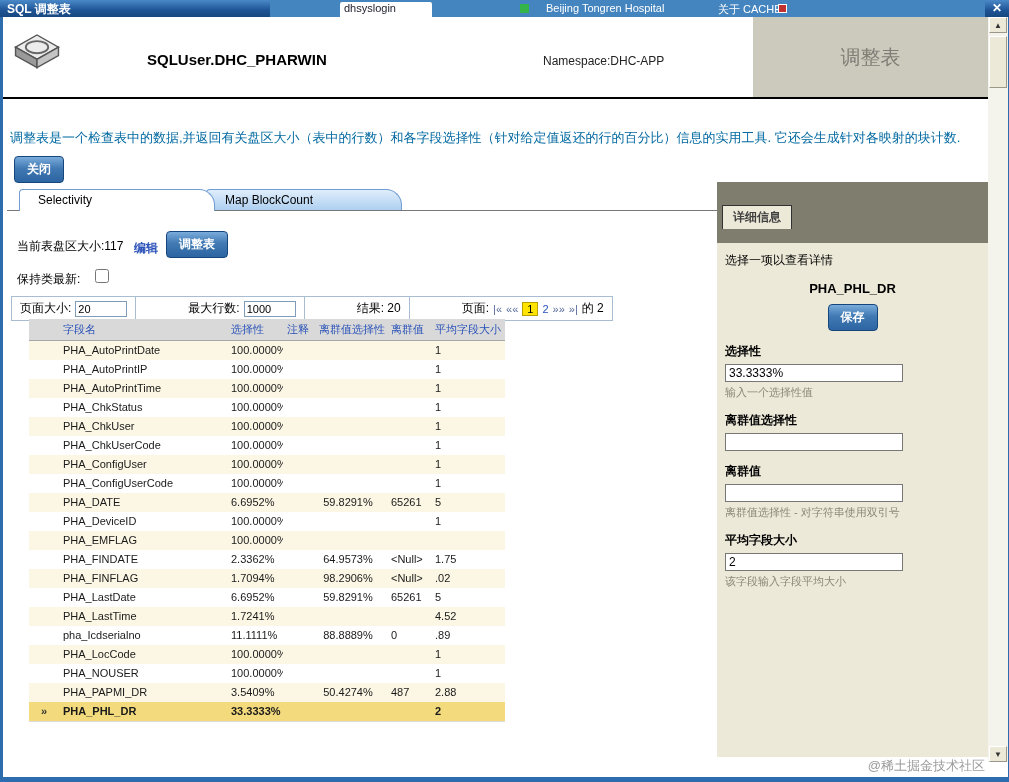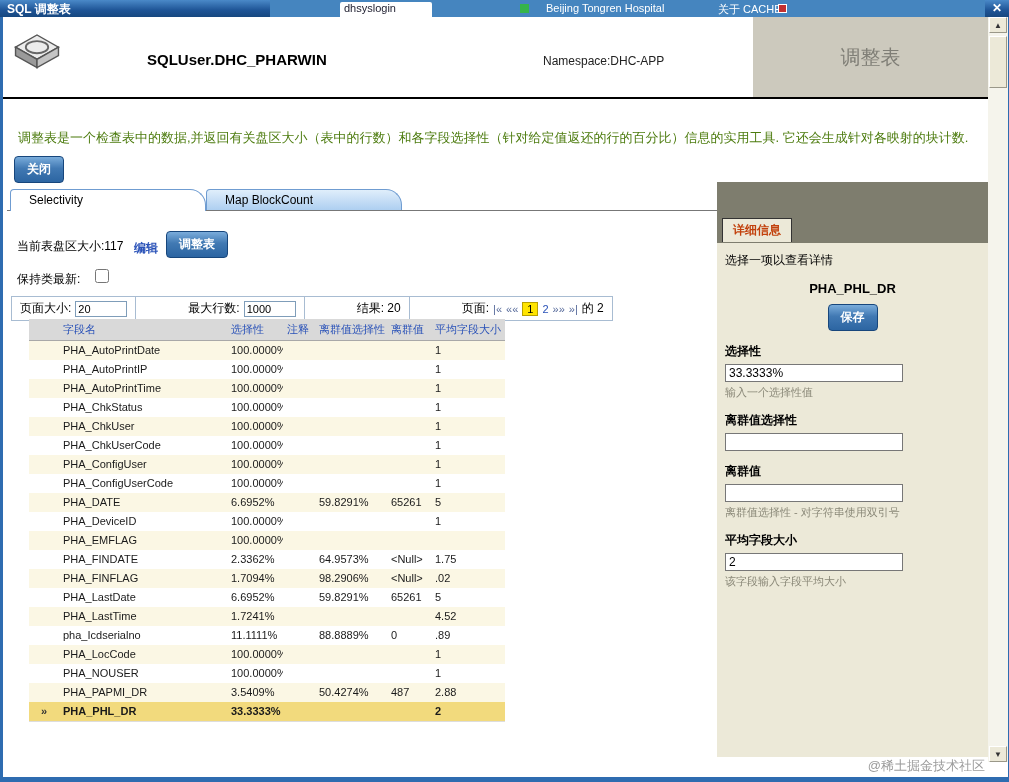--- a/index.html
+++ b/index.html
@@ -21,30 +21,30 @@
   
   .dialog { position:absolute; left:3px; top:17px; width:985px; height:760px; background:#fff; }
 
   .hdr-icon { position:absolute; left:6px; top:4px; width:56px; height:56px; }
   .hdr-title { position:absolute; left:144px; top:34px; font-size:15px; font-weight:bold; color:#000000; }
   .hdr-ns { position:absolute; left:540px; top:37px; font-size:12px; color:#222; }
   .hdr-graybox { position:absolute; left:750px; top:0; width:235px; height:80px; background:#ccc9bd;
     color:#7f7e76; font-size:20px; text-align:center; line-height:80px; }
   .black-line { position:absolute; left:0; top:80px; width:985px; height:2px; background:#000; }
 
-  .desc { position:absolute; left:15px; top:112px; width:970px; font-size:13px; color:#4d7c0f; }
+  .desc { position:absolute; left:7px; top:112px; width:970px; font-size:13px; color:#0369a1; }
   .btn { display:inline-block; background:linear-gradient(180deg,#7aacdb 0%,#4179b3 45%,#2c65a2 100%);
     color:#fff; border:1px solid #17467c; border-radius:4px; font-weight:bold; font-size:12px;
     padding:4px 12px; cursor:pointer; font-family:"Liberation Sans",sans-serif; }
   .close-btn { position:absolute; left:11px; top:139px; }
 
   
   .tab { position:absolute; top:172px; height:21px; line-height:21px; font-size:12px; color:#000;
     border:1px solid #6f9cd1; border-bottom:none; border-radius:4px 16px 0 0; padding-left:18px; cursor:pointer; }
-  .tab-active { left:7px; width:196px; background:#fff; height:22px; z-index:3; }
+  .tab-active { left:16px; width:196px; background:#fff; height:22px; z-index:3; }
   .tab-inactive { left:203px; width:196px; background:linear-gradient(180deg,#e0eefb 0%,#aecff1 100%); z-index:1; }
   .tab-underline { position:absolute; left:4px; top:193px; width:710px; height:1px; background:#777; z-index:2; }
 
   
   .extent-label { position:absolute; left:14px; top:221px; font-size:12px; color:#000; }
   .edit-link { position:absolute; left:131px; top:223px; font-size:12px; color:#2a52b8; cursor:pointer;font-weight:bold; }
   .tune-btn { position:absolute; left:163px; top:214px; }
   .keep-label { position:absolute; left:14px; top:254px; font-size:12px; color:#000; }
   .keep-check { position:absolute; left:92px; top:252px; width:14px; height:14px; }
 
@@ -59,27 +59,27 @@
   
   .field-table { position:absolute; left:26px; top:302px; border-collapse:collapse; table-layout:fixed;
     width:476px; font-size:11px; border-bottom:1px solid #ddd; }
   .field-table thead th { background:#d9d9d9; color:#2a52b8; text-align:left; font-weight:normal;
     padding:3px 4px; border-bottom:1px solid #a8a8a8; white-space:nowrap; overflow:visible; cursor:pointer; }
   .field-table td { padding:2px 4px; line-height:15px; white-space:nowrap; overflow:hidden; color:#1a1a1a; }
   .field-table tr.odd { background:#fbf7e4; }
   .field-table tr.even { background:#fff; }
   .field-table tr.selected { background:#f2da7d; font-weight:bold; }
   .field-table td.c-sel { text-align:center; color:#333; }
-  .field-table td.c-outsel { text-align:left; padding-right:10px; }
+  .field-table td.c-outsel { text-align:center; padding-right:10px; }
 
   
   .detail-panel { position:absolute; left:714px; top:165px; width:271px; height:575px; }
   .detail-dark { position:relative; height:61px; background:#7e7d6e; }
-  .detail-tab { position:absolute; left:5px; bottom:1px; background:#ece9d8; border:1px solid #333;
-    border-bottom:none; padding:3px 10px; font-size:12px; font-weight:bold; color:#c2410c; cursor:pointer; }
+  .detail-tab { position:absolute; left:5px; bottom:14px; background:#ece9d8; border:1px solid #333;
+    border-bottom:none; padding:3px 10px; font-size:12px; font-weight:bold; color:#404040; cursor:pointer; }
   .detail-body { background:#ece9d8; height:514px; padding:9px 8px; }
   .detail-hint-top { font-size:12px; color:#000; margin-bottom:8px; }
   .detail-title { text-align:center; font-size:13px; font-weight:bold; color:#000; margin:12px 0 8px; }
   .save-wrap { text-align:center; margin-bottom:10px; }
   .fgroup { margin-top:12px; }
   .fgroup .flabel { font-size:12px; font-weight:bold; color:#000; margin-bottom:3px; }
   .fgroup input { width:178px; height:18px; border:1px solid #777; font-size:12px; padding:0 3px;
     background:#fff; font-family:"Liberation Sans",sans-serif; }
   .fgroup .fhint { font-size:11px; color:#8a8878; margin-top:3px; }
 

